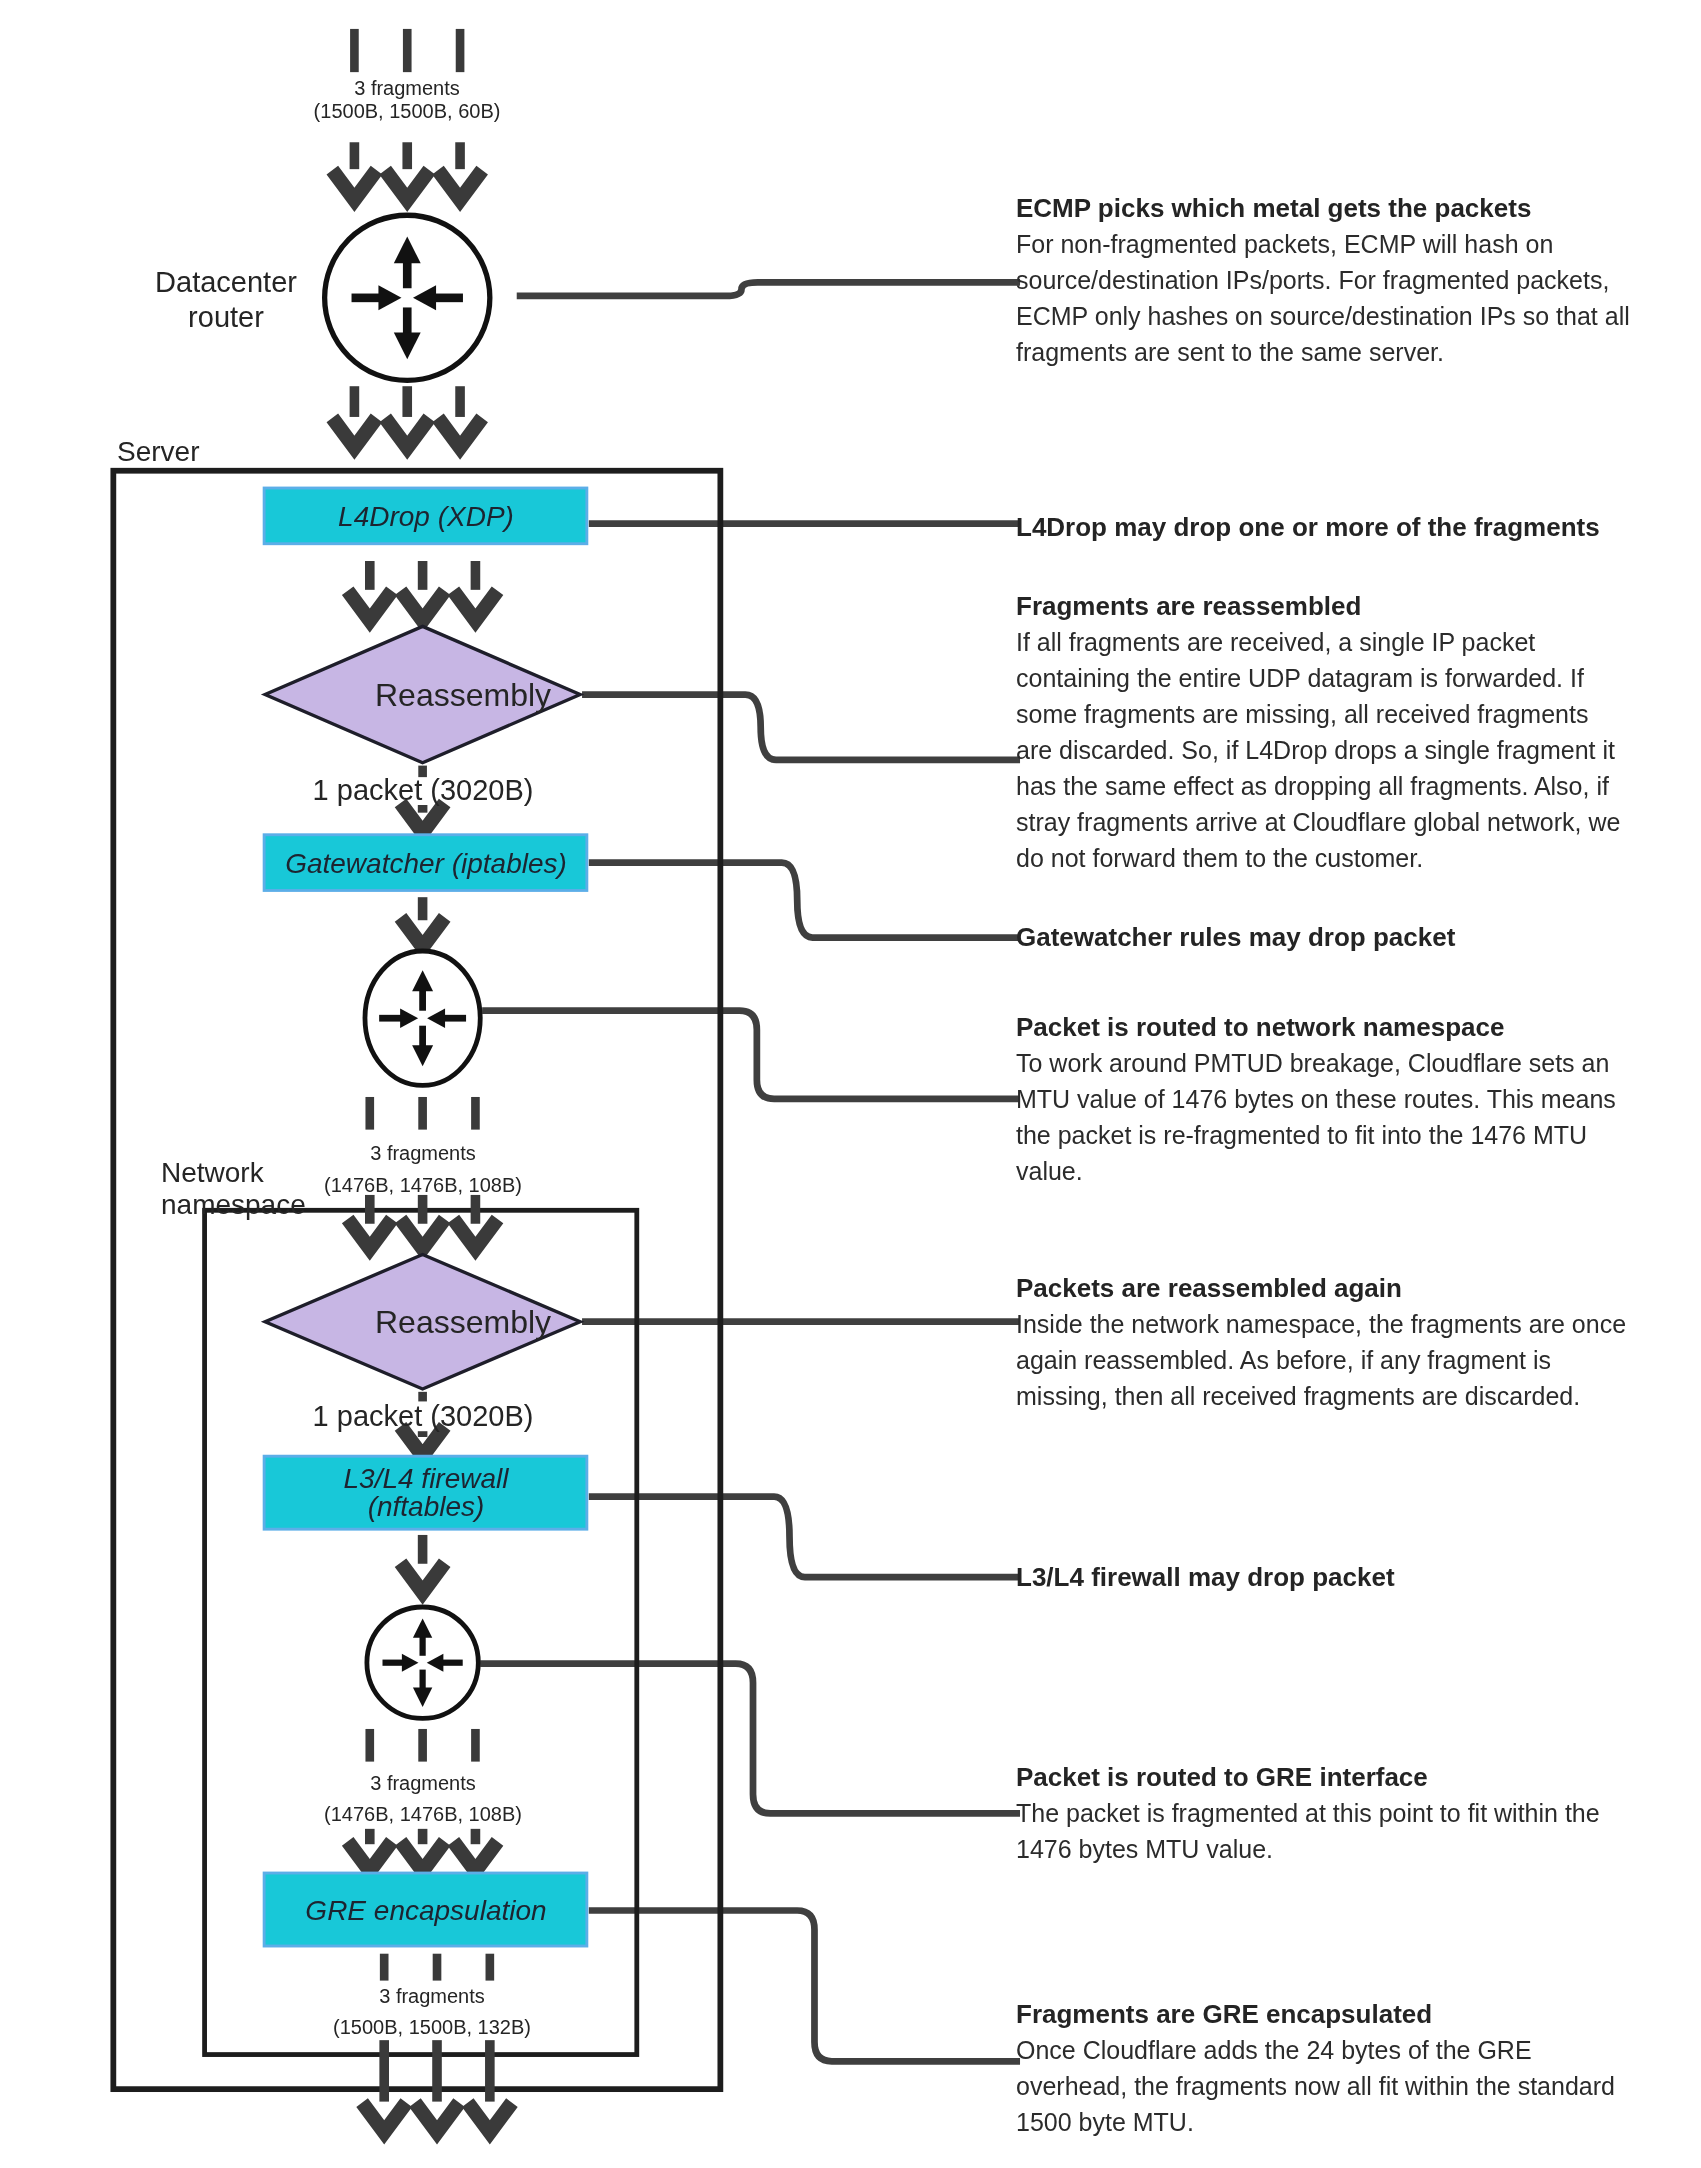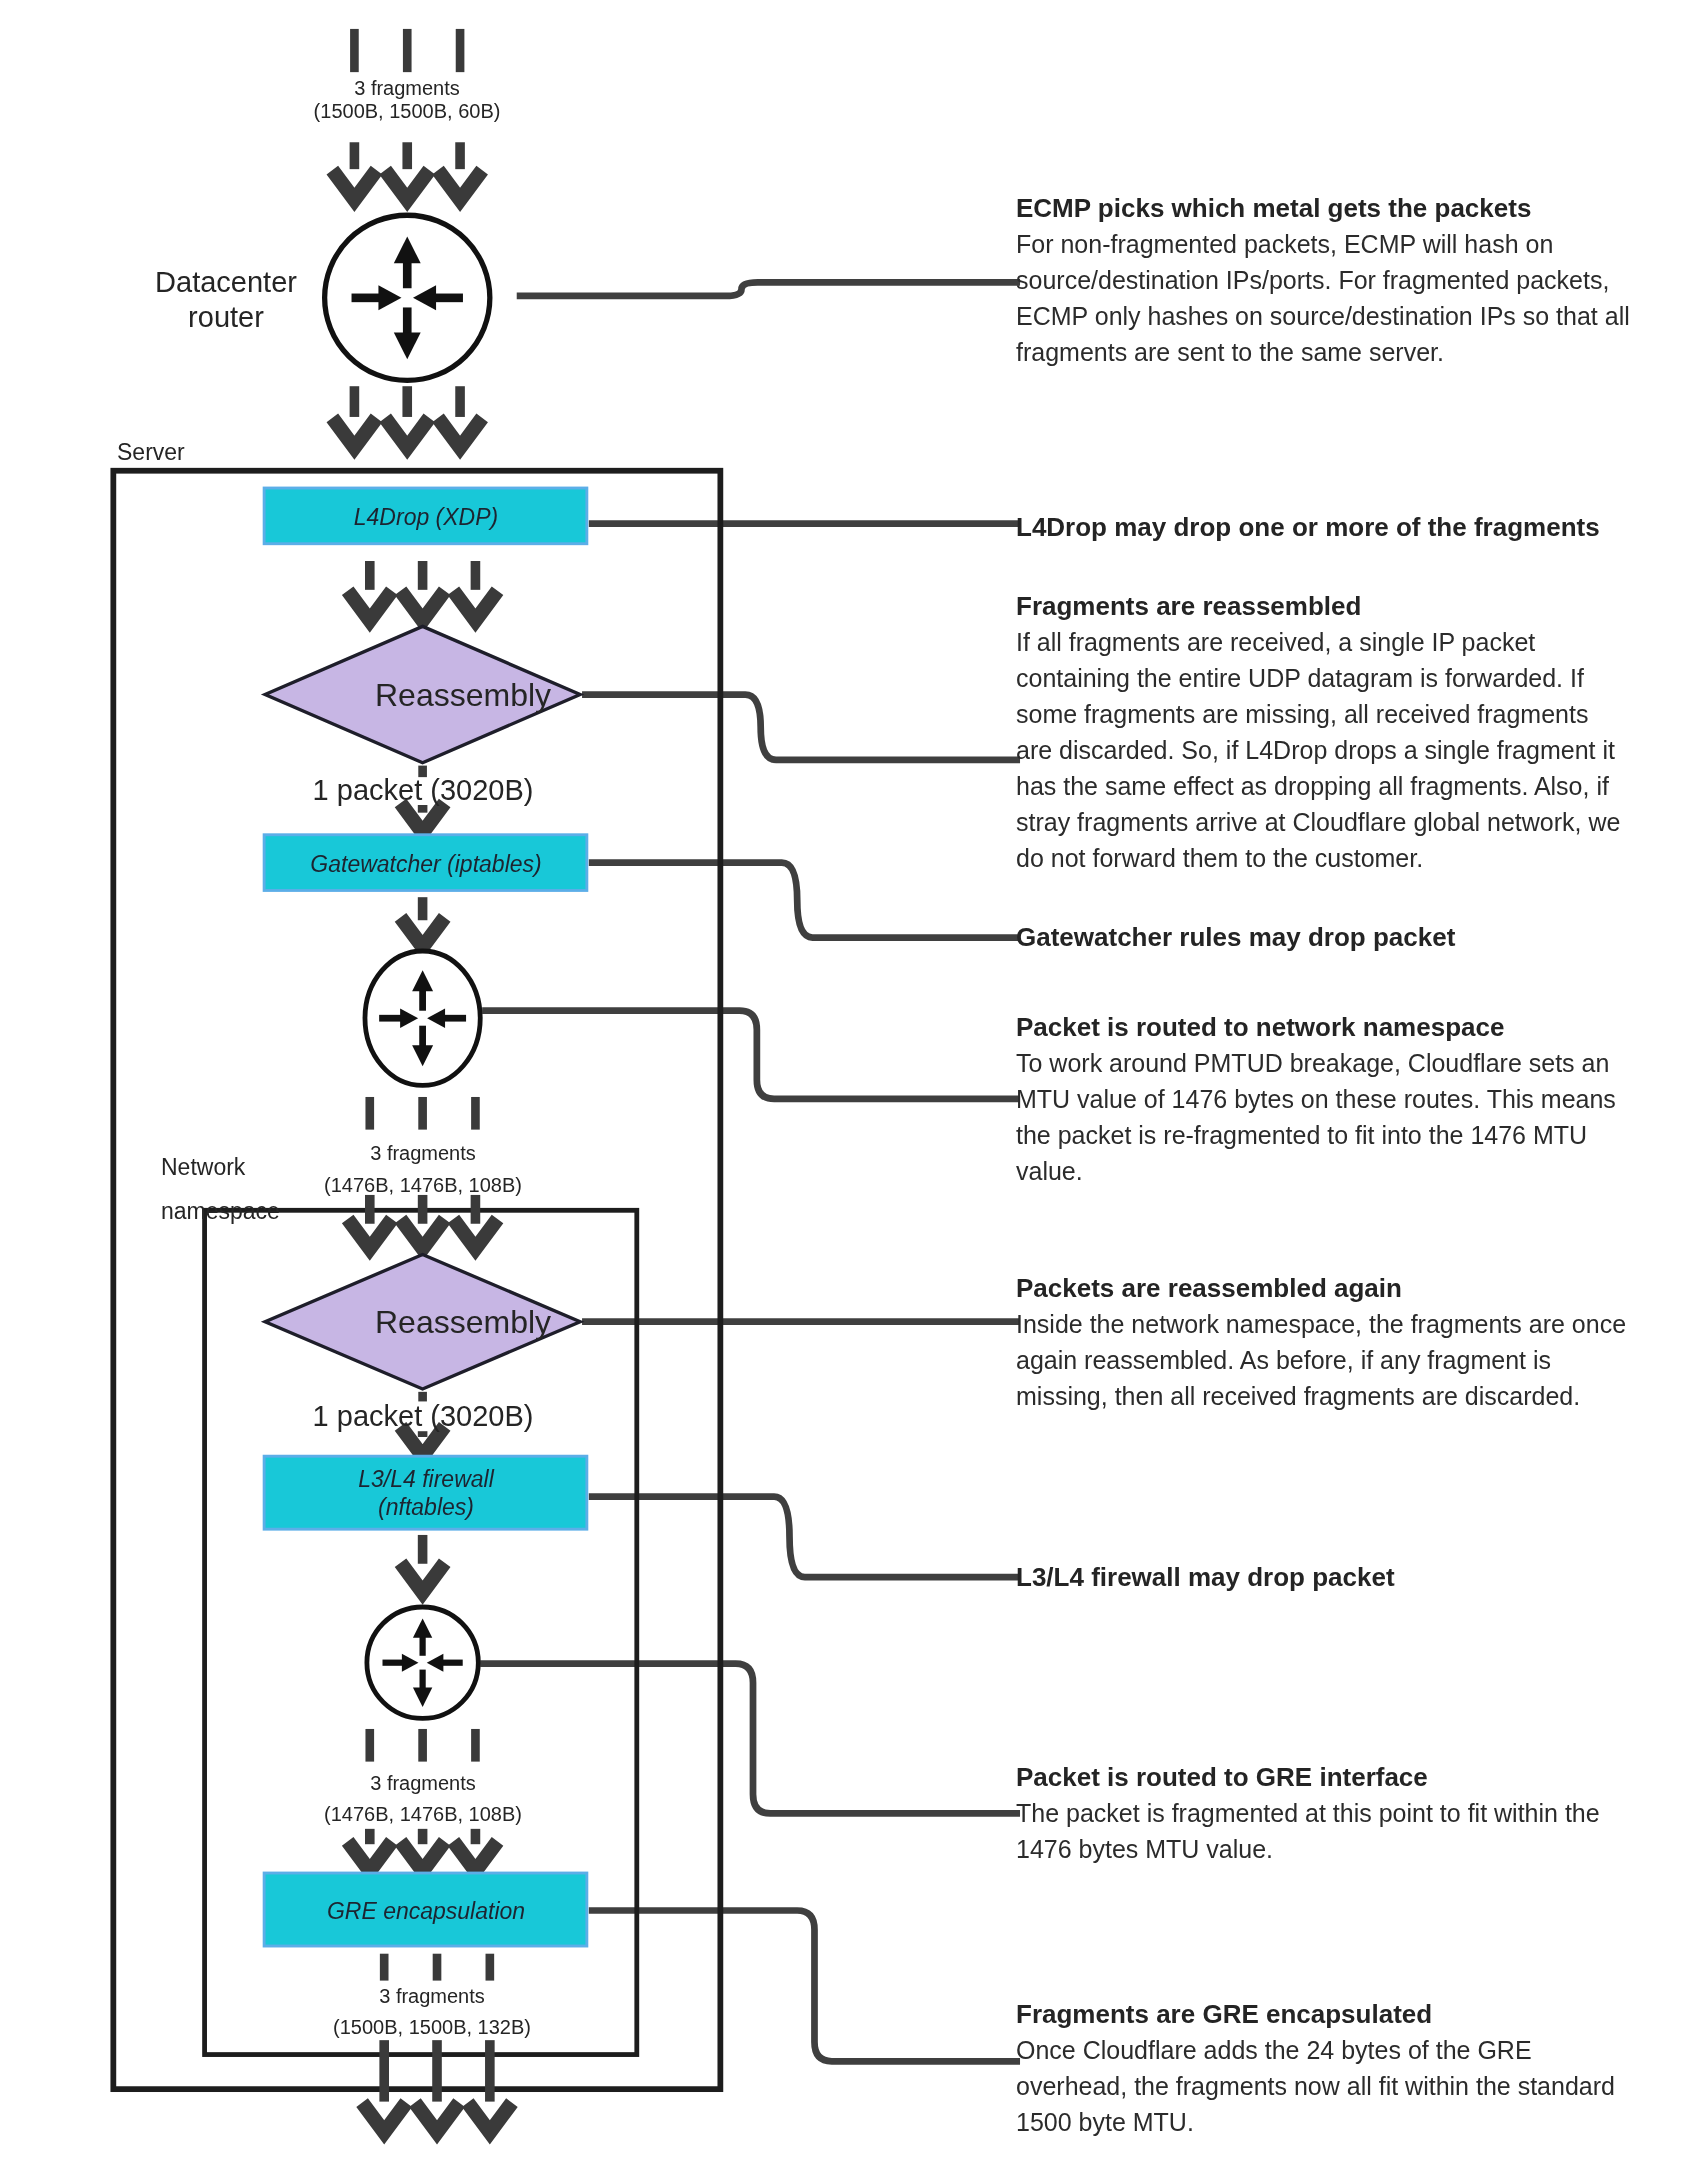--- a/index.html
+++ b/index.html
@@ -5,21 +5,21 @@
   html,body{margin:0;padding:0;background:#ffffff;}
   #canvas{
     position:relative;width:1701px;height:2168px;background:#ffffff;
     font-family:"Liberation Sans",sans-serif;overflow:hidden;color:#222;
   }
   #shapes{position:absolute;left:0;top:0;}
   .lbl{position:absolute;transform:translate(-50%,-50%);white-space:pre-line;
        text-align:center;color:#252525;}
   .lbl-left{position:absolute;transform:translateY(-50%);white-space:pre-line;
        text-align:left;color:#252525;}
-  .f24{font-size:23px;}
+  .f24{font-size:28px;}
   .f25{font-size:20px;}
   .f26{font-size:32px;margin-left:40px;}
   .f30{font-size:29px;line-height:35px;}
   .box-label{color:#1d2430;font-style:italic;}
   .note{position:absolute;left:1016px;width:711px;}
   .note-title{font-size:26px;font-weight:bold;line-height:36px;color:#242424;}
   .note-body{font-size:25px;line-height:36px;white-space:pre-line;color:#2b2b2b;}
 </style>
 </head>
 <body>
@@ -199,21 +199,21 @@
 
 <div class="lbl f26" style="left:423px;top:695px;">Reassembly</div>
 
 <div class="lbl f30" style="left:423px;top:790px;">1 packet (3020B)</div>
 
 <div class="lbl f24 box-label" style="left:426px;top:864px;">Gatewatcher (iptables)</div>
 
 <div class="lbl f25" style="left:423px;top:1153px;">3 fragments</div>
 <div class="lbl f25" style="left:423px;top:1185px;">(1476B, 1476B, 108B)</div>
 
-<div class="lbl-left f24" style="left:161px;top:1189px;line-height:44px;">Network
+<div class="lbl-left f24" style="left:161px;top:1189px;line-height:32px;">Network
 namespace</div>
 
 <div class="lbl f26" style="left:423px;top:1322px;">Reassembly</div>
 
 <div class="lbl f30" style="left:423px;top:1416px;">1 packet (3020B)</div>
 
 <div class="lbl f24 box-label" style="left:426px;top:1493px;line-height:28px;">L3/L4 firewall
 (nftables)</div>
 
 <div class="lbl f25" style="left:423px;top:1783px;">3 fragments</div>

